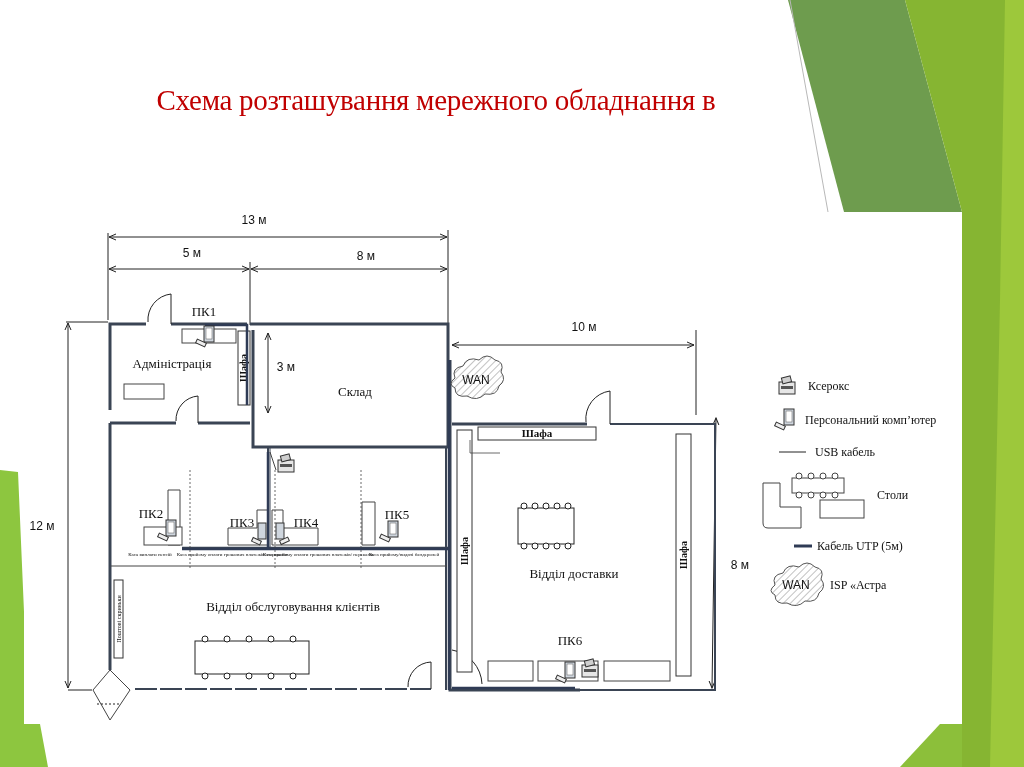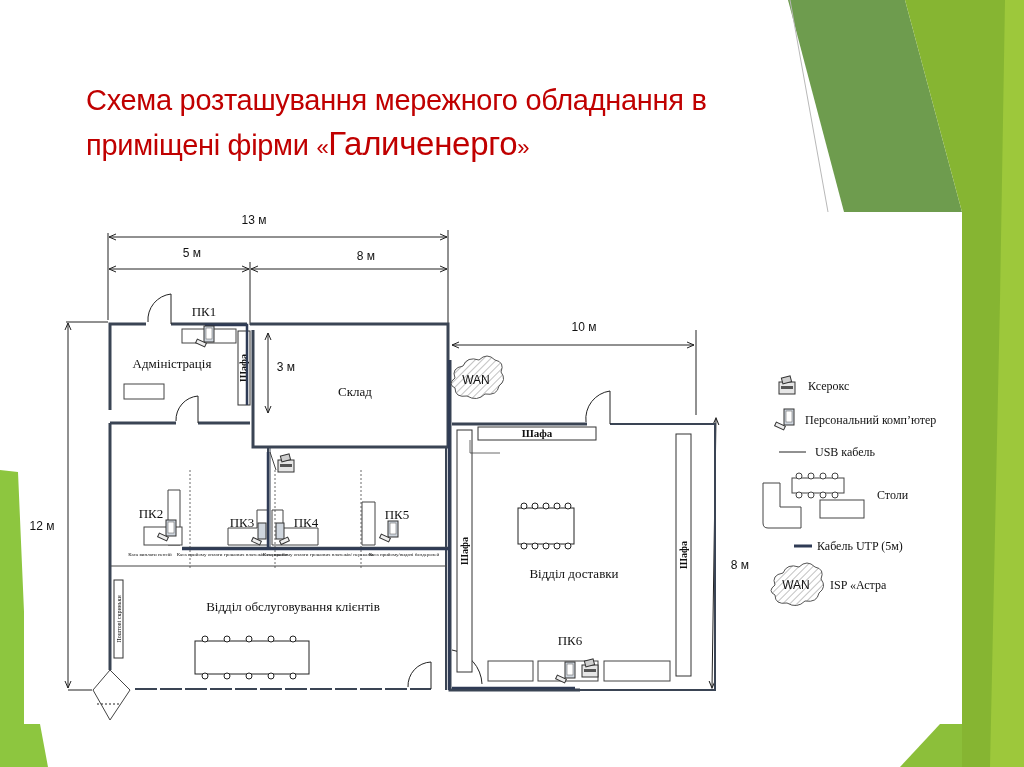--- a/index.html
+++ b/index.html
@@ -1,39 +1,38 @@
 <!DOCTYPE html>
 <html><head>
 <meta charset="utf-8">
 <style>
   html, body { margin:0; padding:0; }
   body { width:1024px; height:767px; position:relative; overflow:hidden; background:#ffffff; font-family:"Liberation Sans", sans-serif; }
   .bg { position:absolute; inset:0; }
-  .title { position:absolute; left:86px; top:78px; width:700px; color:#c00000; font-family:Liberation Sans, sans-serif; font-size:29px; line-height:44px; letter-spacing:-0.3px; }
+  .title { position:absolute; left:86px; top:78px; width:700px; color:#c00000; font-family:Liberation Serif, serif; font-size:29px; line-height:44px; letter-spacing:-0.3px;text-align:center; }
   .title .big { font-size:33px; }
   .title .q { font-size:22px; }
   .panel { position:absolute; left:24px; top:212px; width:938px; height:512px; background:#ffffff; }
   svg text { font-family:"Liberation Serif", serif; fill:#111; }
   svg text.sans { font-family:"Liberation Sans", sans-serif; }
 </style>
 </head>
 <body>
 
 <svg class="bg" width="1024" height="767" viewBox="0 0 1024 767">
   <polygon points="788,0 905,0 962,212 844,212" fill="#6e9c4e"></polygon>
   <polygon points="905,0 1005,0 1024,100 1024,767 930,767 962,700 962,212" fill="#86b532"></polygon>
   <polygon points="1005,0 1024,0 1024,767 990,767 1000,300" fill="#9dc83b"></polygon>
   <polygon points="940,724 962,724 962,767 900,767" fill="#8cbf3a"></polygon>
   <line x1="790" y1="0" x2="828" y2="212" stroke="#b8b8b8" stroke-width="1"></line>
   <polygon points="0,470 18,472 25,635 25,724 40,724 48,767 0,767" fill="#8dc63f"></polygon>
 </svg>
 
 <div class="title">
   <div>Схема розташування мережного обладнання в</div>
-  <div><span>приміщені фірми </span><span class="q">«</span><span class="big">Галиченерго</span><span class="q">»</span></div>
 </div>
 
 <div class="panel"></div>
 
 <svg style="position:absolute;left:0;top:0" width="1024" height="767" viewBox="0 0 1024 767">
   <defs>
     <pattern id="hatch" width="5" height="5" patternUnits="userSpaceOnUse" patternTransform="rotate(45)">
       <line x1="0" y1="0" x2="0" y2="5" stroke="#999" stroke-width="1.2"></line>
     </pattern>
     <marker id="arr" markerWidth="8" markerHeight="8" refX="7" refY="4" orient="auto-start-reverse">

